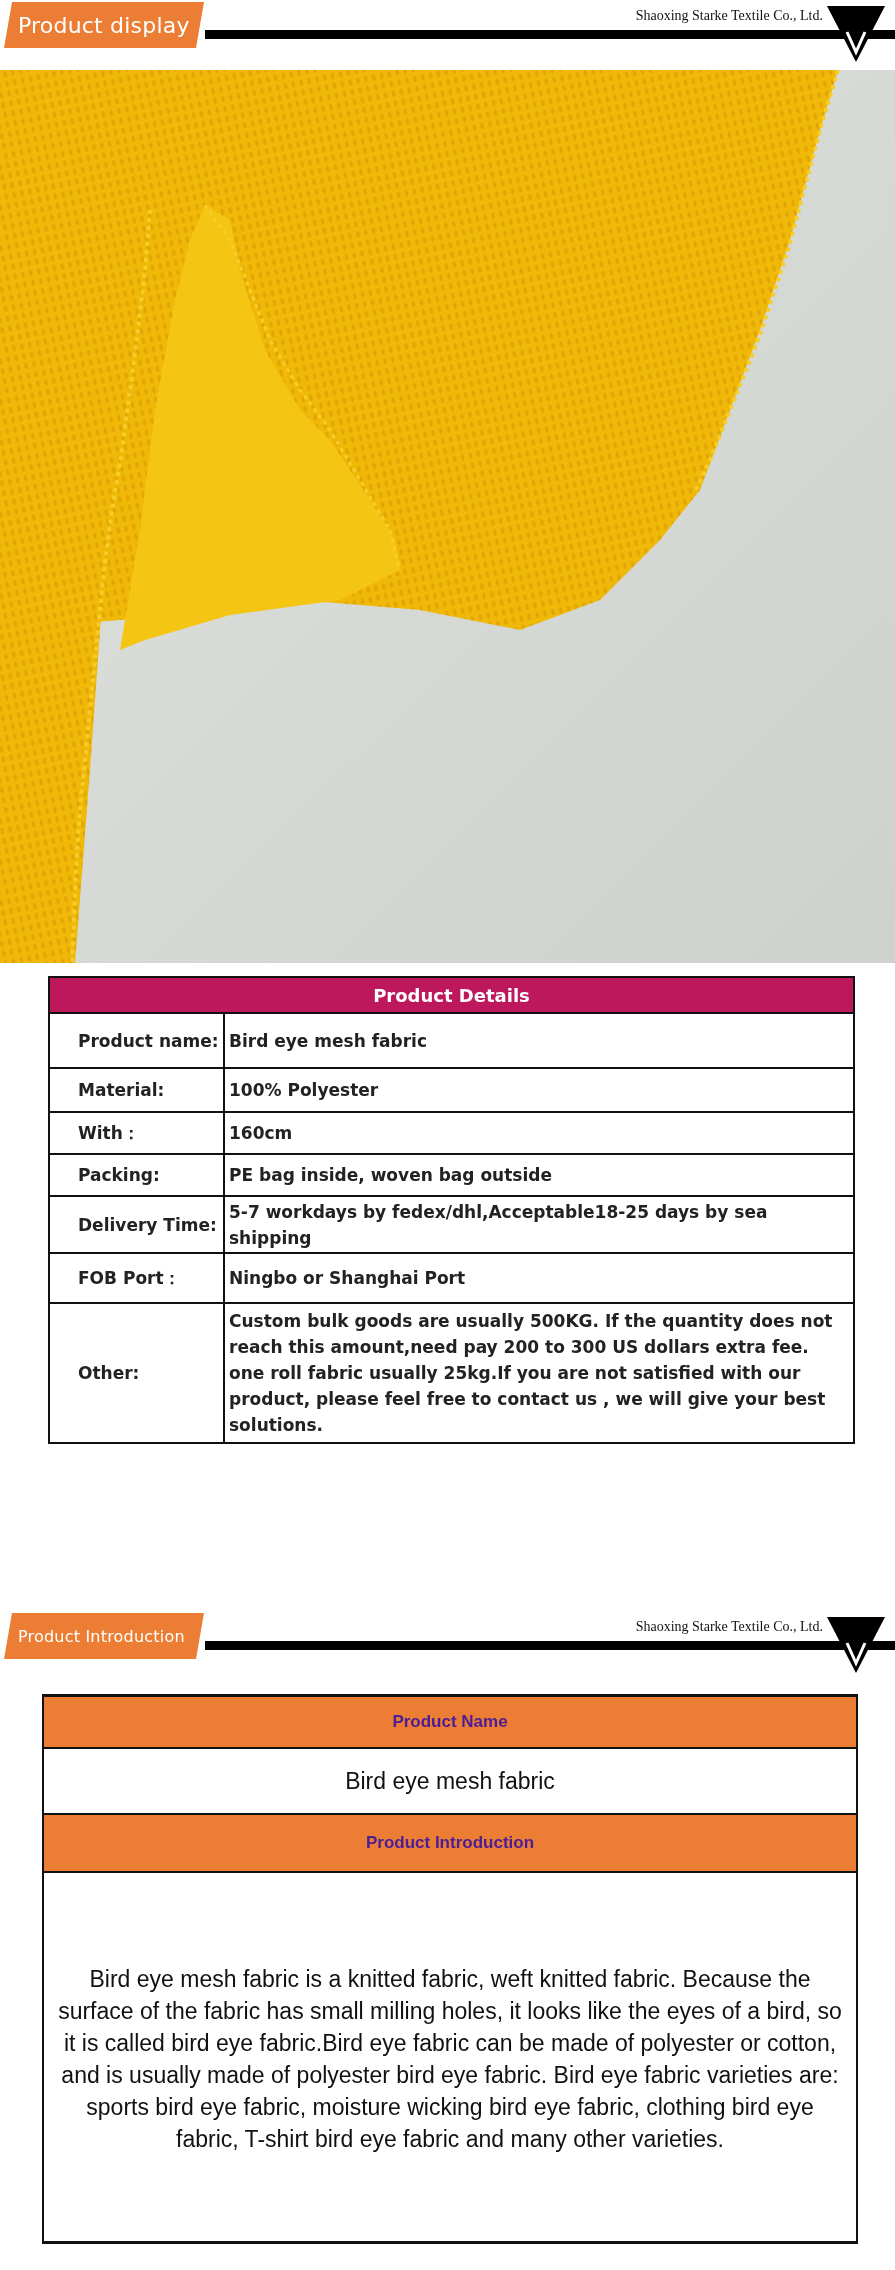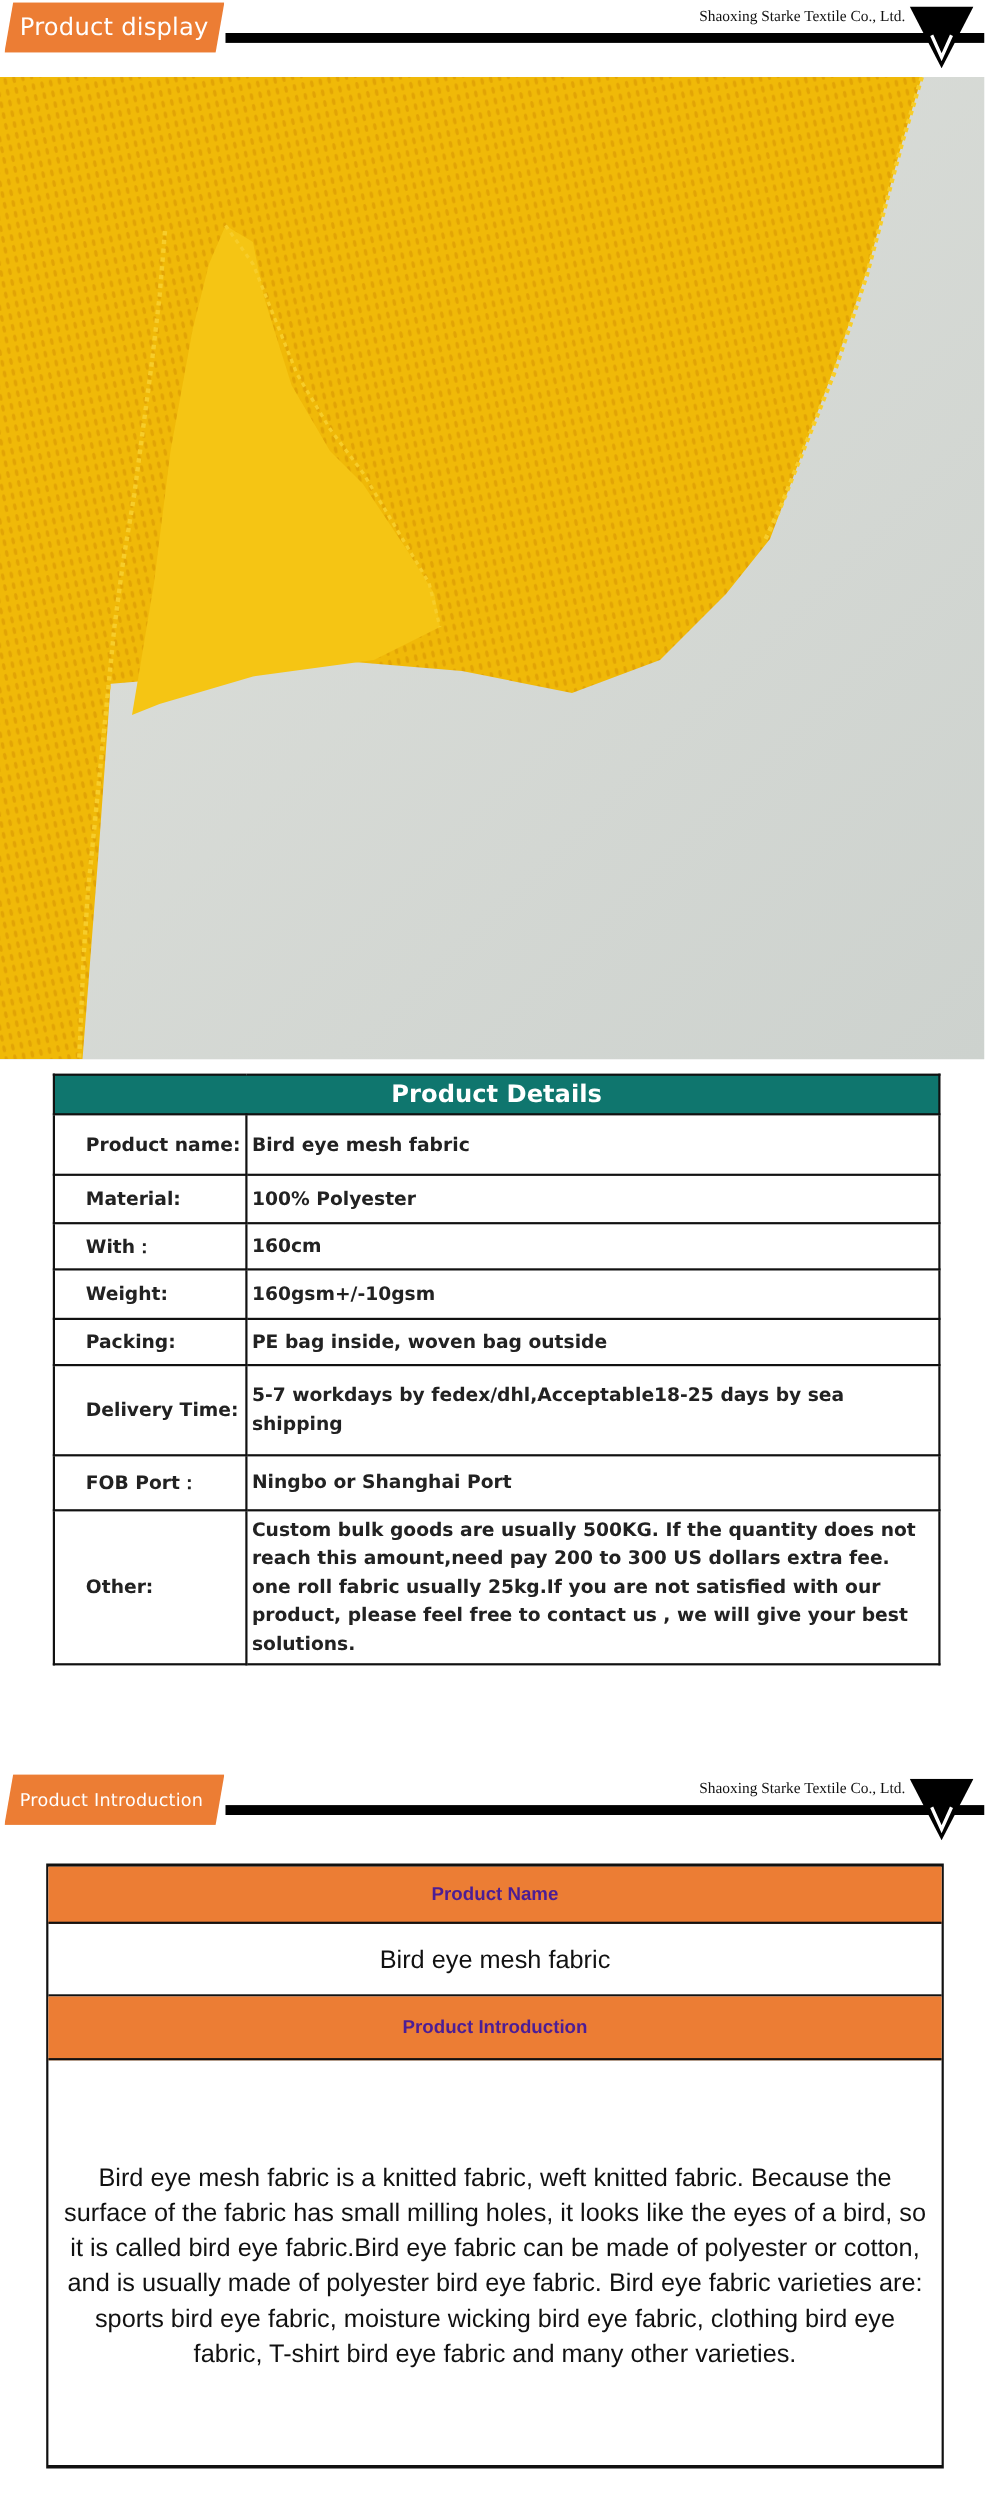--- a/index.html
+++ b/index.html
@@ -16,21 +16,21 @@
   .company { position: absolute; right: 72px; top: 8px; font-family: "Liberation Serif", serif; font-size: 14px; color: #111; }
   .logo { position: absolute; right: 10px; top: 6px; width: 58px; height: 56px; }
 
   
   .photo { position: absolute; left: 0; top: 70px; width: 895px; height: 893px; overflow: hidden; background: #d8dbd6; }
 
   
   .details { position: absolute; left: 48px; top: 976px; width: 807px; border-collapse: collapse;
              font-family: "DejaVu Sans", sans-serif; font-weight: bold; color: #222; font-size: 17px; }
   .details td, .details th { border: 2px solid #111; padding: 0 4px; vertical-align: middle; }
-  .details th { background: #0f766e; color: #fff; height: 34px; font-size: 22px; text-align: center; }
+  .details th { background: #be185d; color: #fff; height: 34px; font-size: 18px; text-align: center; }
   .details td.k { width: 141px; padding-left: 28px; }
   .details td.v { line-height: 26px; }
 
   
   .intro { position: absolute; left: 42px; top: 1694px; width: 816px; border: 2px solid #111; border-top-width: 3px; border-bottom-width: 3px; box-sizing: border-box; height: 550px; }
   .intro .band { background: #ec7d34; color: #4c1d95; font-family: "Liberation Sans", sans-serif; font-weight: bold; font-size: 17px; text-align: center; display: flex; align-items: center; justify-content: center; border-bottom: 2px solid #111; box-sizing: border-box; }
   .intro .name { height: 66px; display: flex; align-items: center; justify-content: center; font-size: 23px; color: #111; border-bottom: 2px solid #111; box-sizing: border-box; }
   .intro .desc { padding: 90px 10px 0; text-align: center; font-size: 23px; line-height: 32px; color: #111; }
 </style>
 </head>
@@ -82,29 +82,25 @@
     <td class="v">Bird eye mesh fabric</td>
   </tr>
   <tr style="height:44px;">
     <td class="k">Material:</td>
     <td class="v">100% Polyester</td>
   </tr>
   <tr style="height:42px;">
     <td class="k">With：</td>
     <td class="v">160cm</td>
   </tr>
-  <tr style="height:45px;">
-    <td class="k">Weight:</td>
-    <td class="v">160gsm+/-10gsm</td>
-  </tr>
   <tr style="height:42px;">
     <td class="k">Packing:</td>
     <td class="v">PE bag inside, woven bag outside</td>
   </tr>
-  <tr style="height:82px;">
+  <tr style="height:57px;">
     <td class="k">Delivery Time:</td>
     <td class="v">5-7 workdays by fedex/dhl,Acceptable18-25 days by sea shipping</td>
   </tr>
   <tr style="height:50px;">
     <td class="k">FOB Port：</td>
     <td class="v">Ningbo or Shanghai Port</td>
   </tr>
   <tr style="height:140px;">
     <td class="k">Other:</td>
     <td class="v">Custom bulk goods are usually 500KG. If the quantity does not reach this amount,need pay 200 to 300 US dollars extra fee. one roll fabric usually 25kg.If you are not satisfied with our product, please feel free to contact us , we will give your best solutions.</td>

